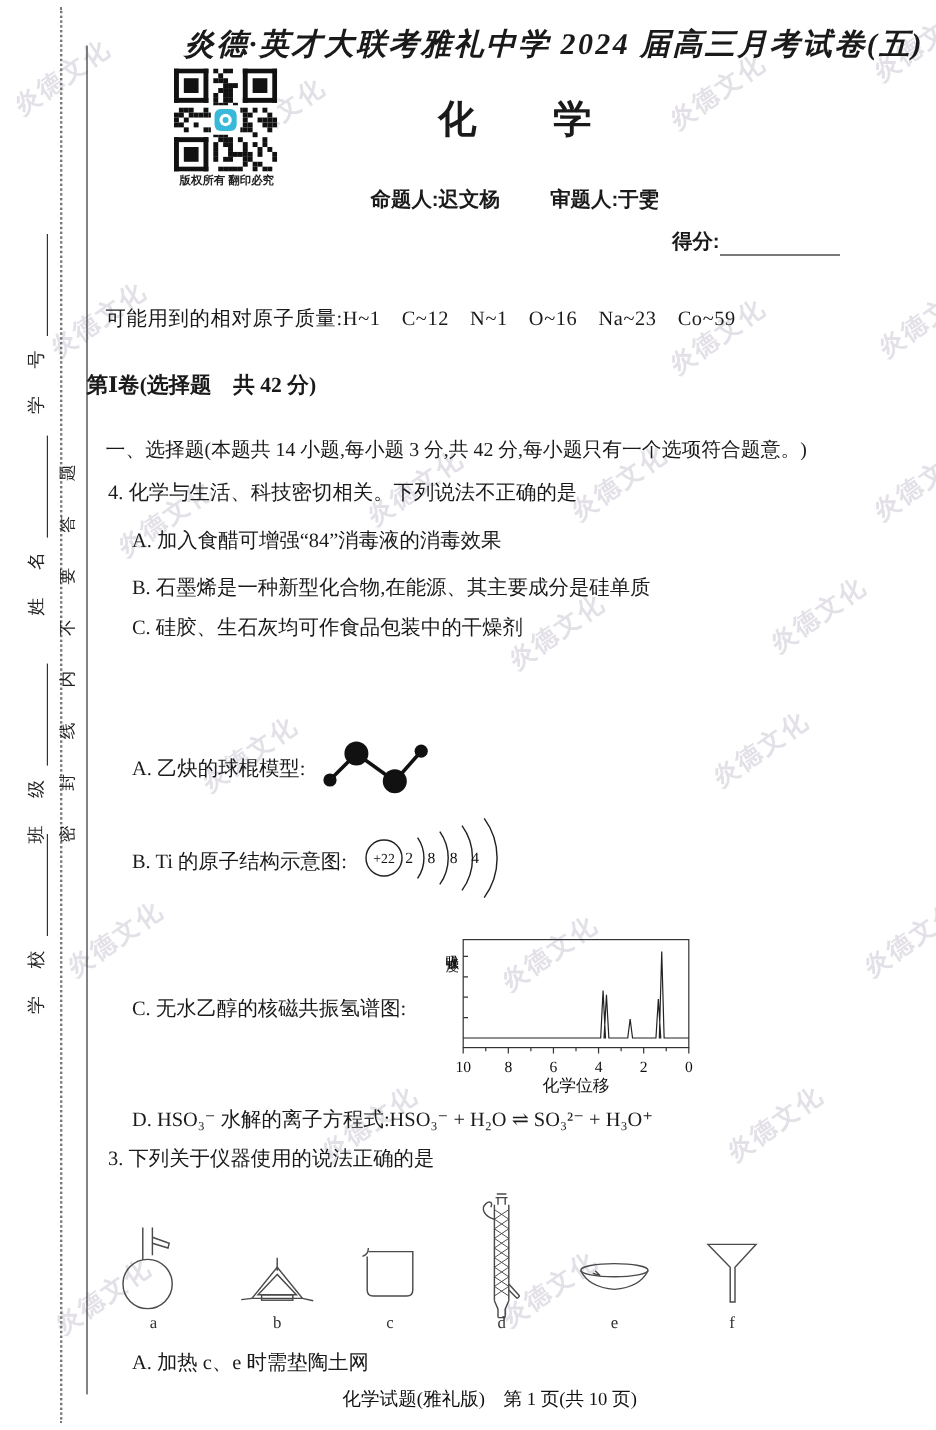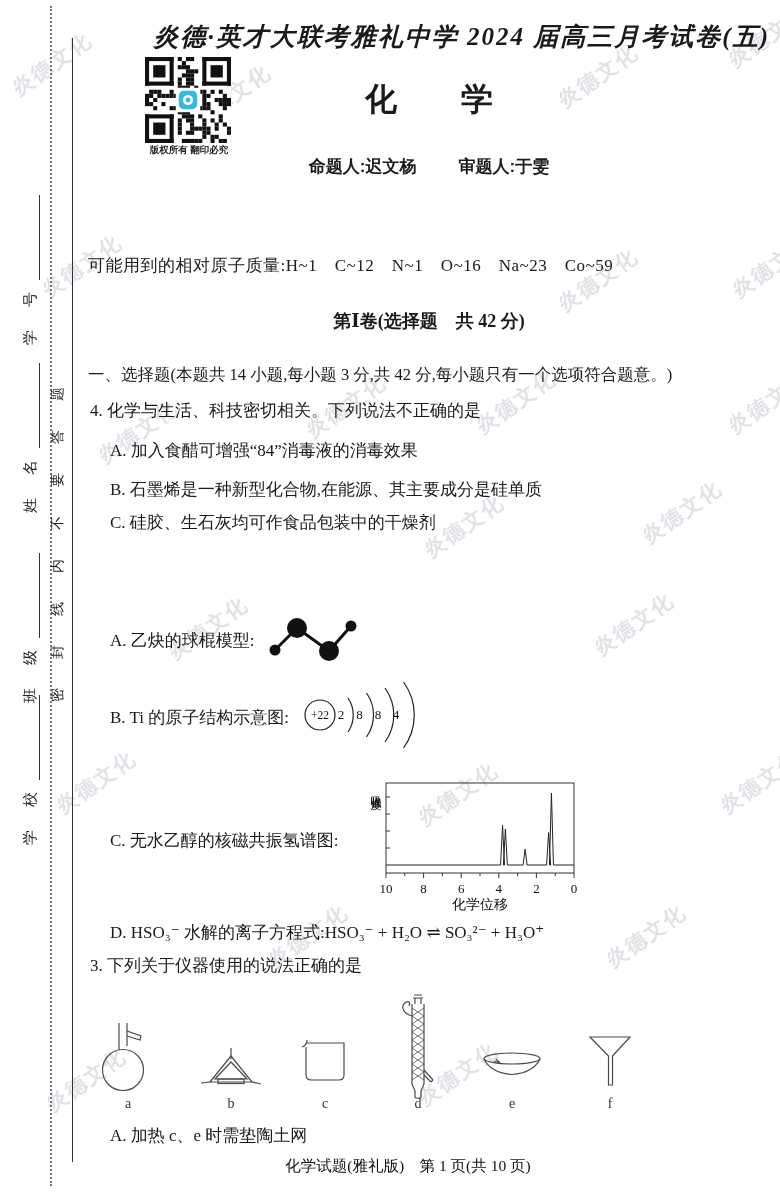--- a/index.html
+++ b/index.html
@@ -47,21 +47,21 @@
   .authors{
     position:absolute;left:88px;top:155px;width:682px;display:flex;justify-content:center;gap:42px;
     font-size:17px;font-weight:bold;font-family:"Liberation Sans","DejaVu Sans",sans-serif;
   }
   .score-line{position:absolute;left:560px;top:190px;width:205px;display:flex;align-items:flex-end;}
   .score-label{font-size:17px;font-weight:bold;font-family:"Liberation Sans",sans-serif;}
   .score-blank{width:100px;border-bottom:1.6px solid #222;height:18px;}
   
   .t{position:absolute;font-size:17px;white-space:nowrap;}
   .indent2{text-indent:2em;white-space:normal;}
-  .center-line{left:88px;width:682px;text-align:center;}
+  .center-line{left:72px;width:682px;}
   .bold-sans{font-weight:normal;font-family:"Liberation Sans","DejaVu Sans",sans-serif;}
   .bold-serif{font-weight:bold;}
   .fs{letter-spacing:0.5px;}
   
   .nmr-wrap{position:absolute;left:368px;top:779px;width:214px;height:132px;}
   .nmr-ylabel{
     position:absolute;left:368px;top:787px;writing-mode:vertical-rl;
     font-size:11px;letter-spacing:1px;color:#111;
   }
   
@@ -280,20 +280,24 @@
   </div>
   <div class="qr-caption">版权所有 翻印必究</div>
 
   <div class="subject-title">化　　学</div>
 
   <div class="authors">
     <span>命题人:迟文杨</span>
     <span>审题人:于雯</span>
   </div>
 
+  <div class="score-line">
+    <span class="score-label">得分:</span>
+    <span class="score-blank"></span>
+  </div>
 
   <div class="t fs" style="left:88px;top:254px">可能用到的相对原子质量:H~1　C~12　N~1　O~16　Na~23　Co~59</div>
 
   <div class="t center-line bold-serif" style="top:309px;font-size:18px">第Ⅰ卷(选择题　共 42 分)</div>
 
   <div class="t" style="left:88px;top:364px;font-size:16.5px">
     <span class="bold-sans">一、选择题</span><span>(本题共 14 小题,每小题 3 分,共 42 分,每小题只有一个选项符合题意。)</span>
   </div>
 
   <div class="t" style="left:90px;top:399px">4. 化学与生活、科技密切相关。下列说法不正确的是</div>

